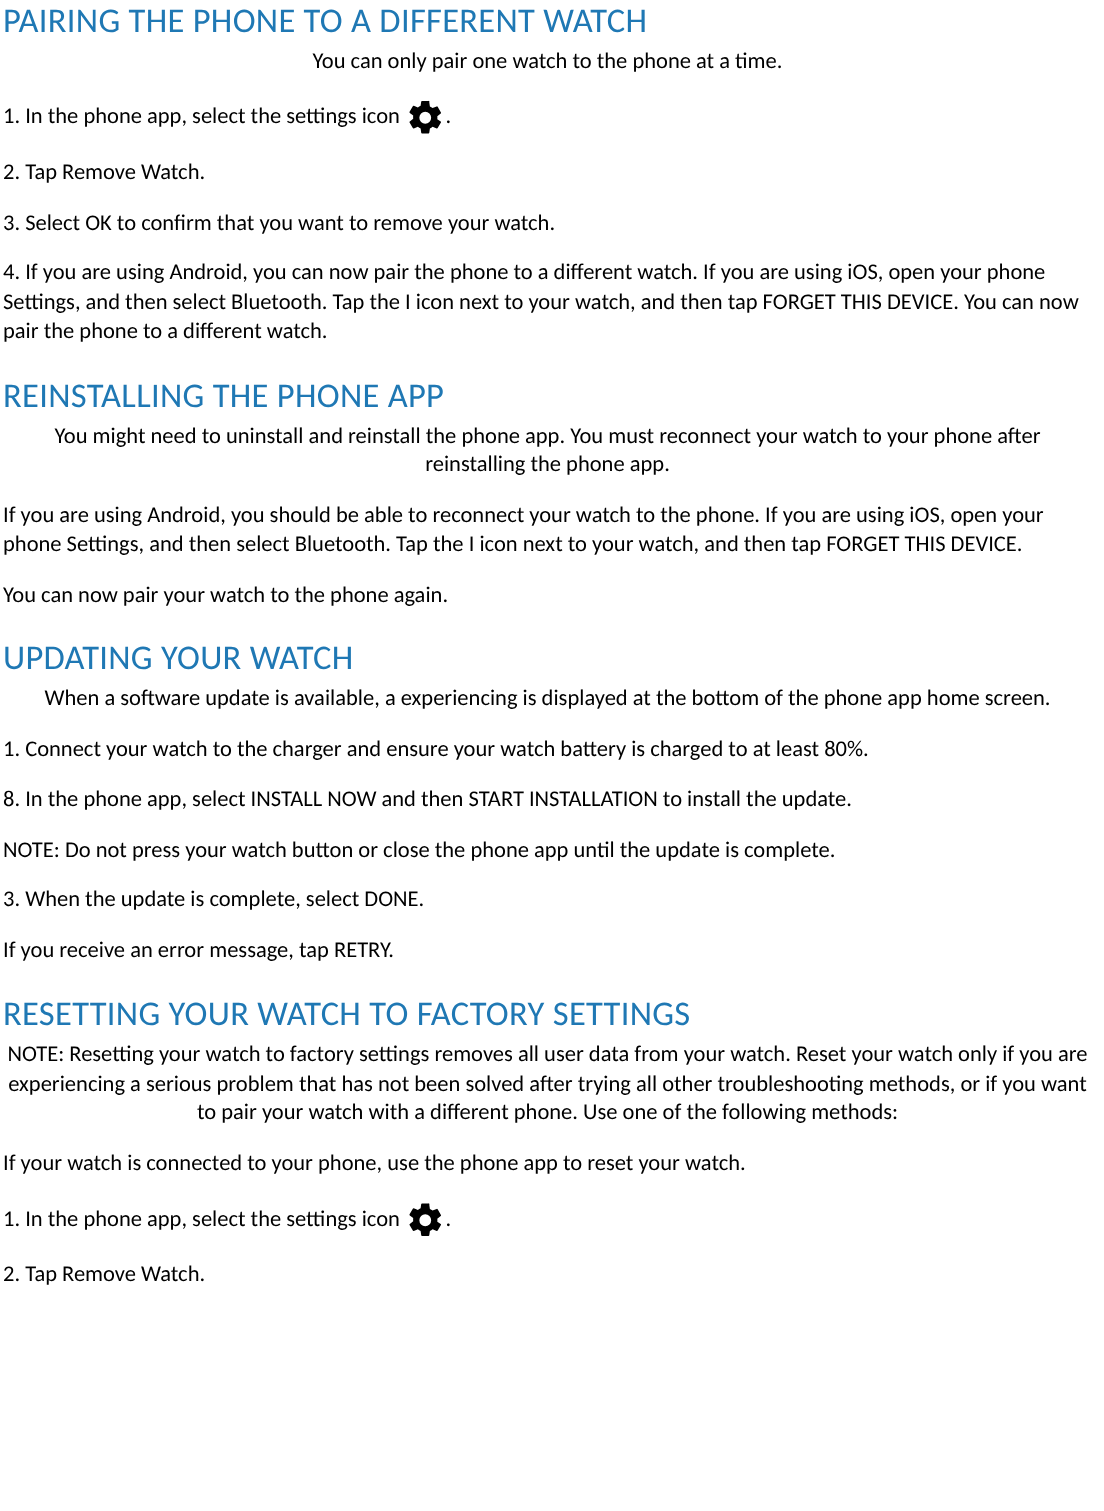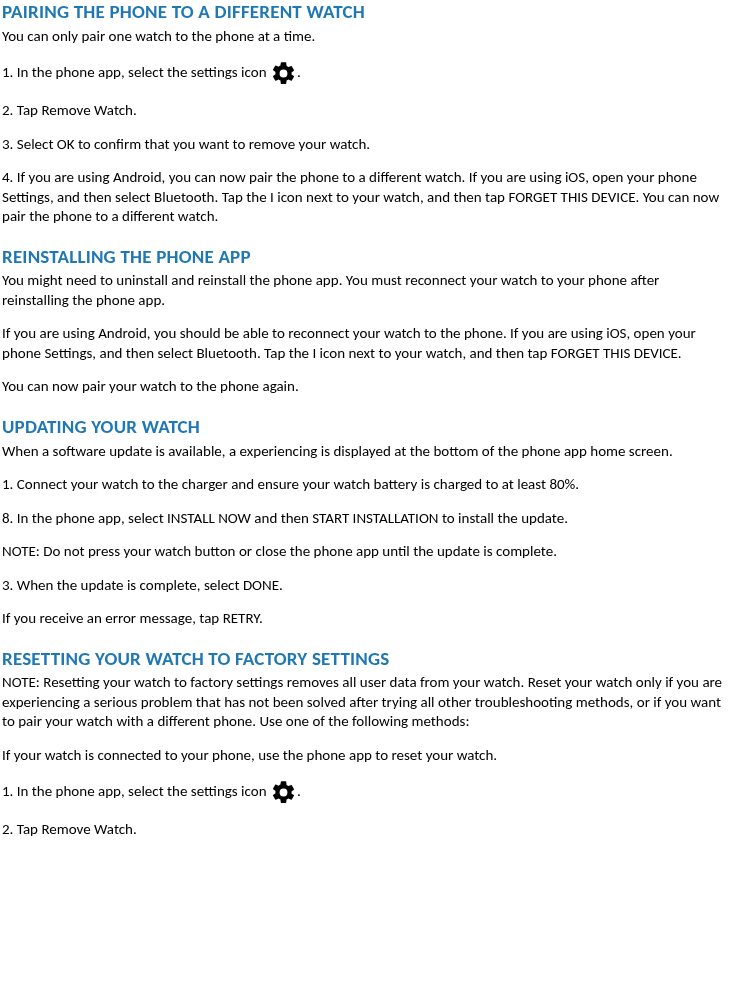--- a/index.html
+++ b/index.html
@@ -6,33 +6,34 @@
       font-family: Calibri, Arial, sans-serif;
       margin: 0;
       padding: 0 8px 10px 2px;
       width: 726px;
       color: #000;
       font-size: 15px;
       line-height: 1.3;
     }
     h2 {
       color: #1F78B4;
-      font-weight: 700;
-      font-size: 19px;
+      font-weight: 400;
+      font-size: 23px;
       margin: 18px 0 2px 0;
       letter-spacing: 0.2px;
     }
     h2.first {
       margin-top: 0;
     }
     p {
       margin: 0 0 14px 0;
     }
     p.intro {
       margin-top: 2px;
+      text-align: center;
     }
     strong {
       font-weight: 400;
     }
     .icon-svg {
       display: inline-block;
       vertical-align: middle;
       width: 27px;
       height: 27px;
     }

